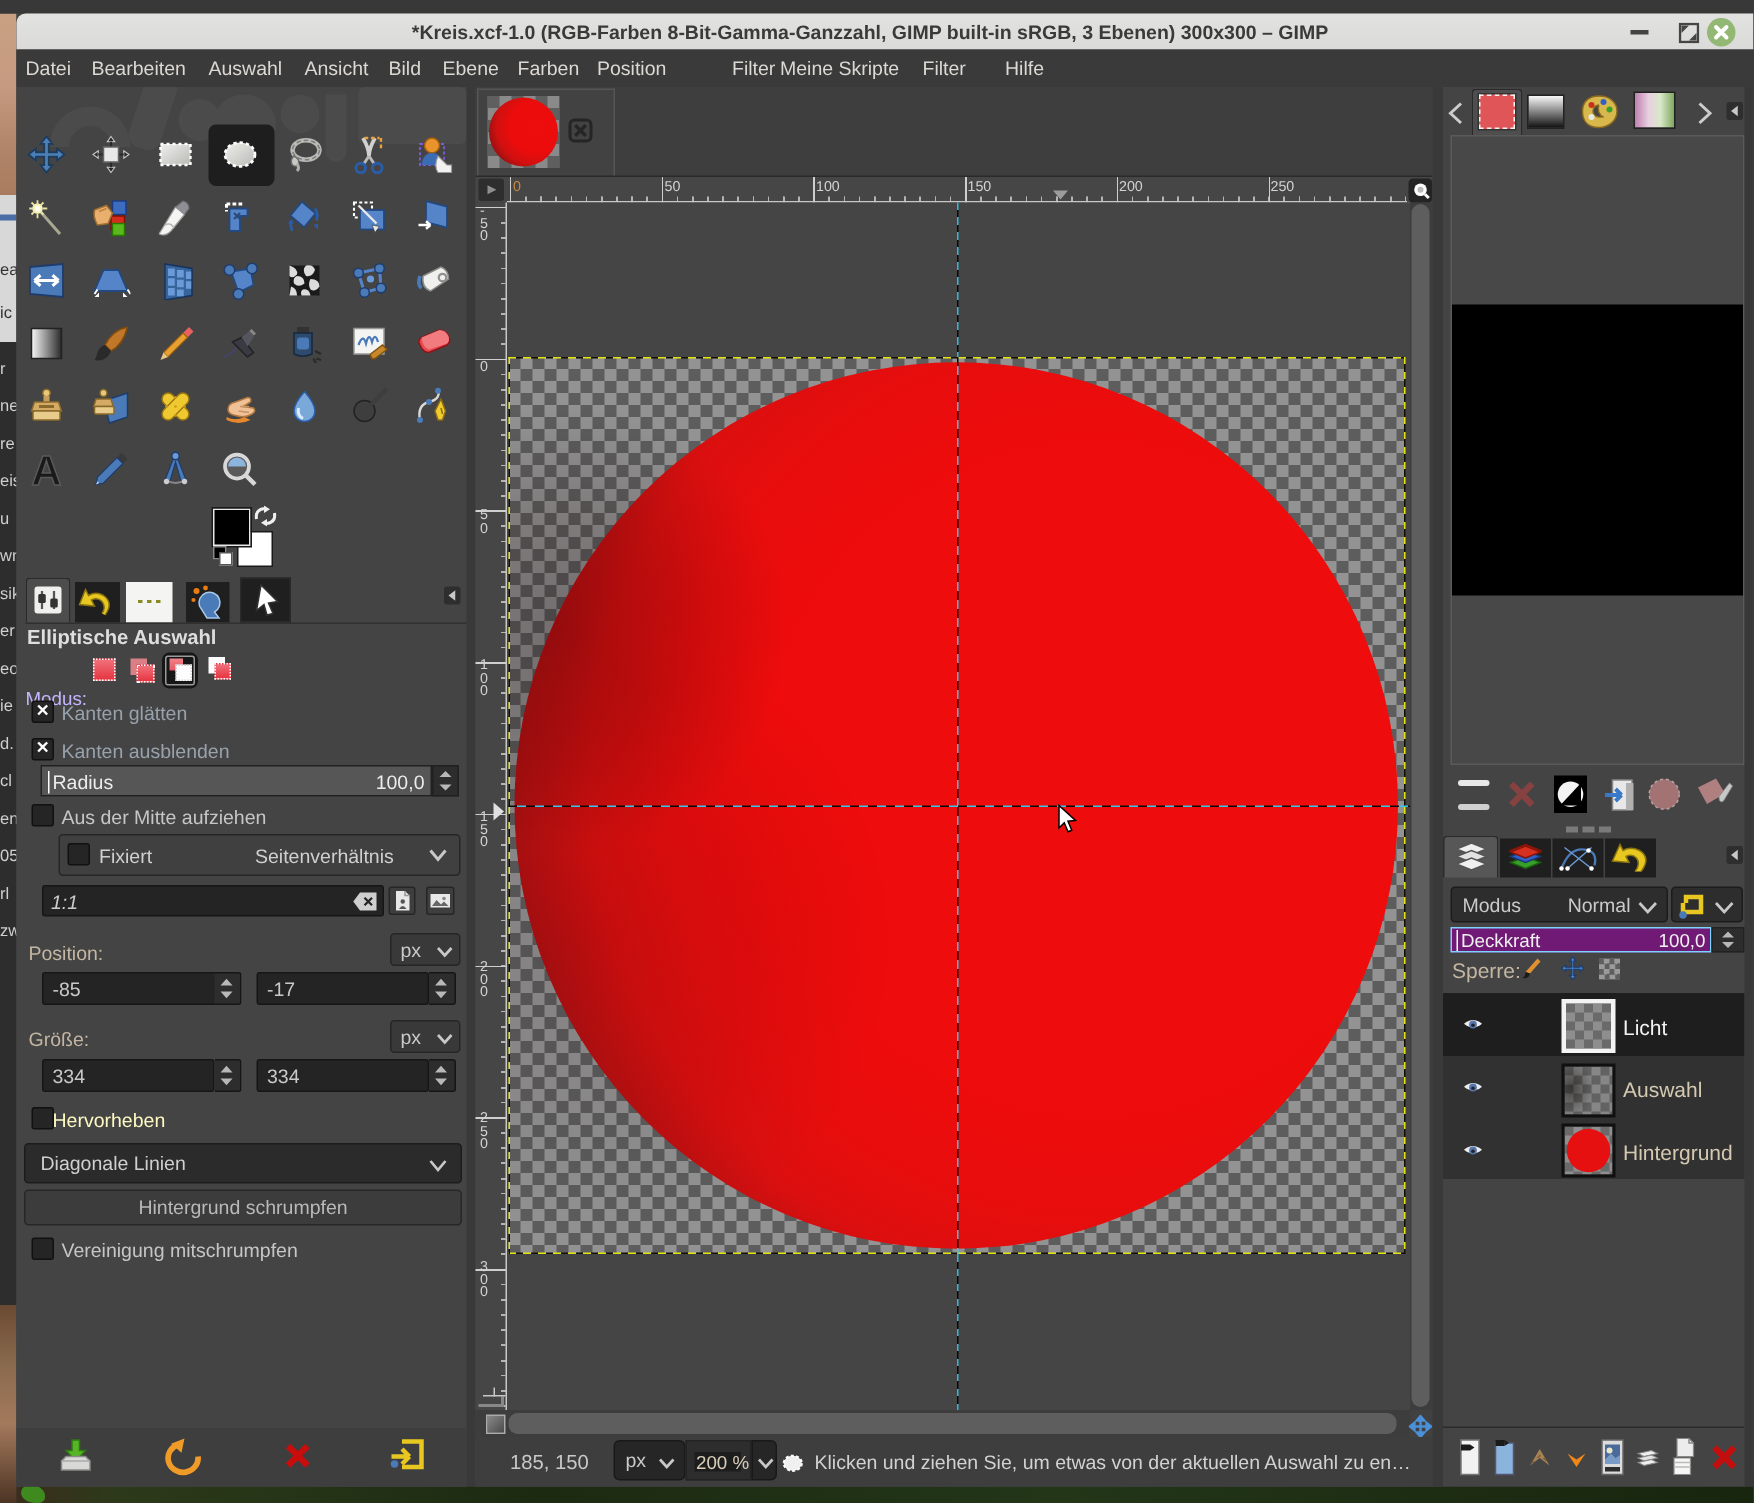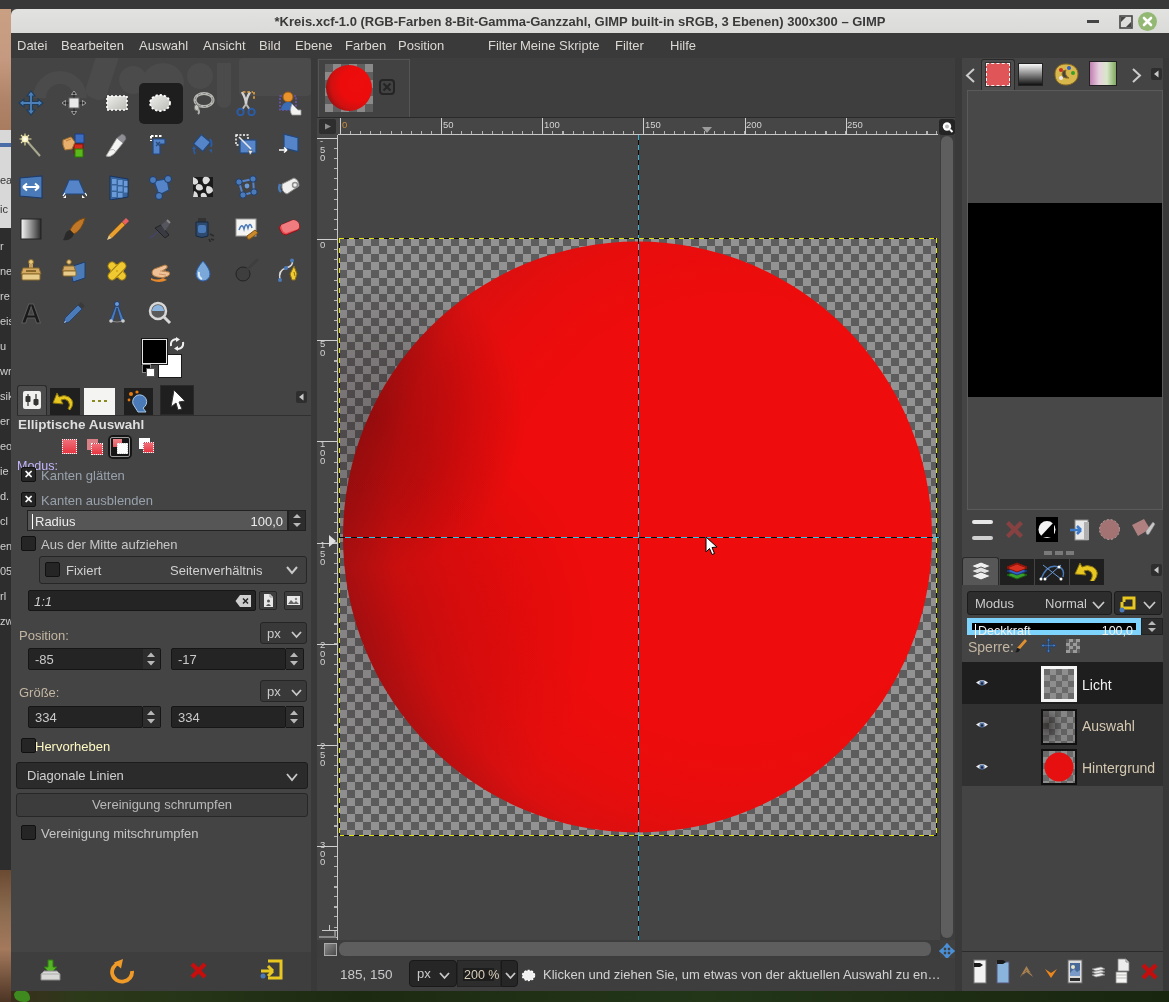--- a/index.html
+++ b/index.html
@@ -571,21 +571,21 @@
 <div class="ck" style="left:21px;top:738px"></div>
 <div class="lbl" style="left:35px;top:739px;color:#fef9c3">Hervorheben</div>
 
 <div class="abs" style="left:16px;top:762px;width:292px;height:27px;background:#2b2b2b;border:1px solid #1c1c1c;border-radius:3px;color:#cfcfcf;font-size:13px">
     <span style="position:absolute;left:10px;top:5px">Diagonale Linien</span>
     <svg style="position:absolute;right:8px;top:9px" width="14" height="11">
       <path d="M2 2 l5 6 l5 -6" fill="none" stroke="#c8c8c8" stroke-width="1.8"></path>
     </svg>
   </div>
 
-<div class="abs" style="left:16px;top:793px;width:292px;height:24px;background:#3c3c3c;border:1px solid #272727;border-radius:3px;color:#b9b9b9;font-size:13px;text-align:center;line-height:22px">Vereinigung schrumpfen</div>
+<div class="abs" style="left:16px;top:793px;width:292px;height:24px;background:#3c3c3c;border:1px solid #272727;border-radius:3px;color:#b9b9b9;font-size:13px;text-align:center;line-height:22px">Hintergrund schrumpfen</div>
 
 <div class="ck" style="left:21px;top:825px"></div>
 <div class="lbl" style="left:41px;top:826px;color:#c6c6c6">Vereinigung mitschrumpfen</div>
 
 <div class="abs" style="left:11px;top:952px;width:300px;height:39px;background:#3e3e3e"></div>
 <div class="abs" style="left:38px;top:959px;width:25px;height:25px">
     <svg width="25" height="25" viewBox="0 0 25 25">
       <path d="M10 1 h5 v7 h4 l-6.5 7 l-6.5 -7 h4 z" fill="#55b524" stroke="#2e7a10"></path>
       <path d="M3 15 l3 -3 h13 l3 3 v6 h-19 z" fill="#d8d8d6" stroke="#8a8a8a"></path>
       <path d="M3 15 h19" stroke="#aaa"></path>
@@ -908,21 +908,21 @@
     <svg style="position:absolute;left:3px;top:2px" width="20" height="20" viewBox="0 0 20 20">
       <path d="M6 8 v-4 h10 v10 h-4" fill="none" stroke="#e8c820" stroke-width="3"></path>
       <path d="M12 14 h-8 v-6" fill="none" stroke="#e8c820" stroke-width="3"></path>
       <circle cx="4" cy="16" r="2.5" fill="#4a7ab8"></circle>
     </svg>
     <svg style="position:absolute;right:4px;top:8px" width="15" height="11">
       <path d="M2 2 l5.5 6 l5.5 -6" fill="none" stroke="#c8c8c8" stroke-width="1.8"></path>
     </svg>
   </div>
 
-<div class="abs" style="left:967px;top:618px;width:174px;height:17px;background:#000000;border:5px solid #7dd3fc;font-size:12.5px;color:#f0f0f0">
+<div class="abs" style="left:967px;top:618px;width:174px;height:17px;background:#701a75;border:1px solid #7dd3fc;font-size:12.5px;color:#f0f0f0">
     <span style="position:absolute;left:3px;top:1px;border-left:1px solid #fff;padding-left:2px">Deckkraft</span>
     <span style="position:absolute;right:3px;top:1px">100,0</span>
   </div>
 <div class="abs" style="left:1141px;top:618px;width:22px;height:17px;background:#2d2d2d;border:1px solid #222">
     <svg width="20" height="15" viewBox="0 0 20 15">
       <path d="M6 6 l4 -4 l4 4 z M6 9 l4 4 l4 -4 z" fill="#b8b8b8"></path>
     </svg>
   </div>
 
 <div class="abs" style="left:968px;top:639px;font-size:14px;color:#c3b6a2">Sperre:</div>

